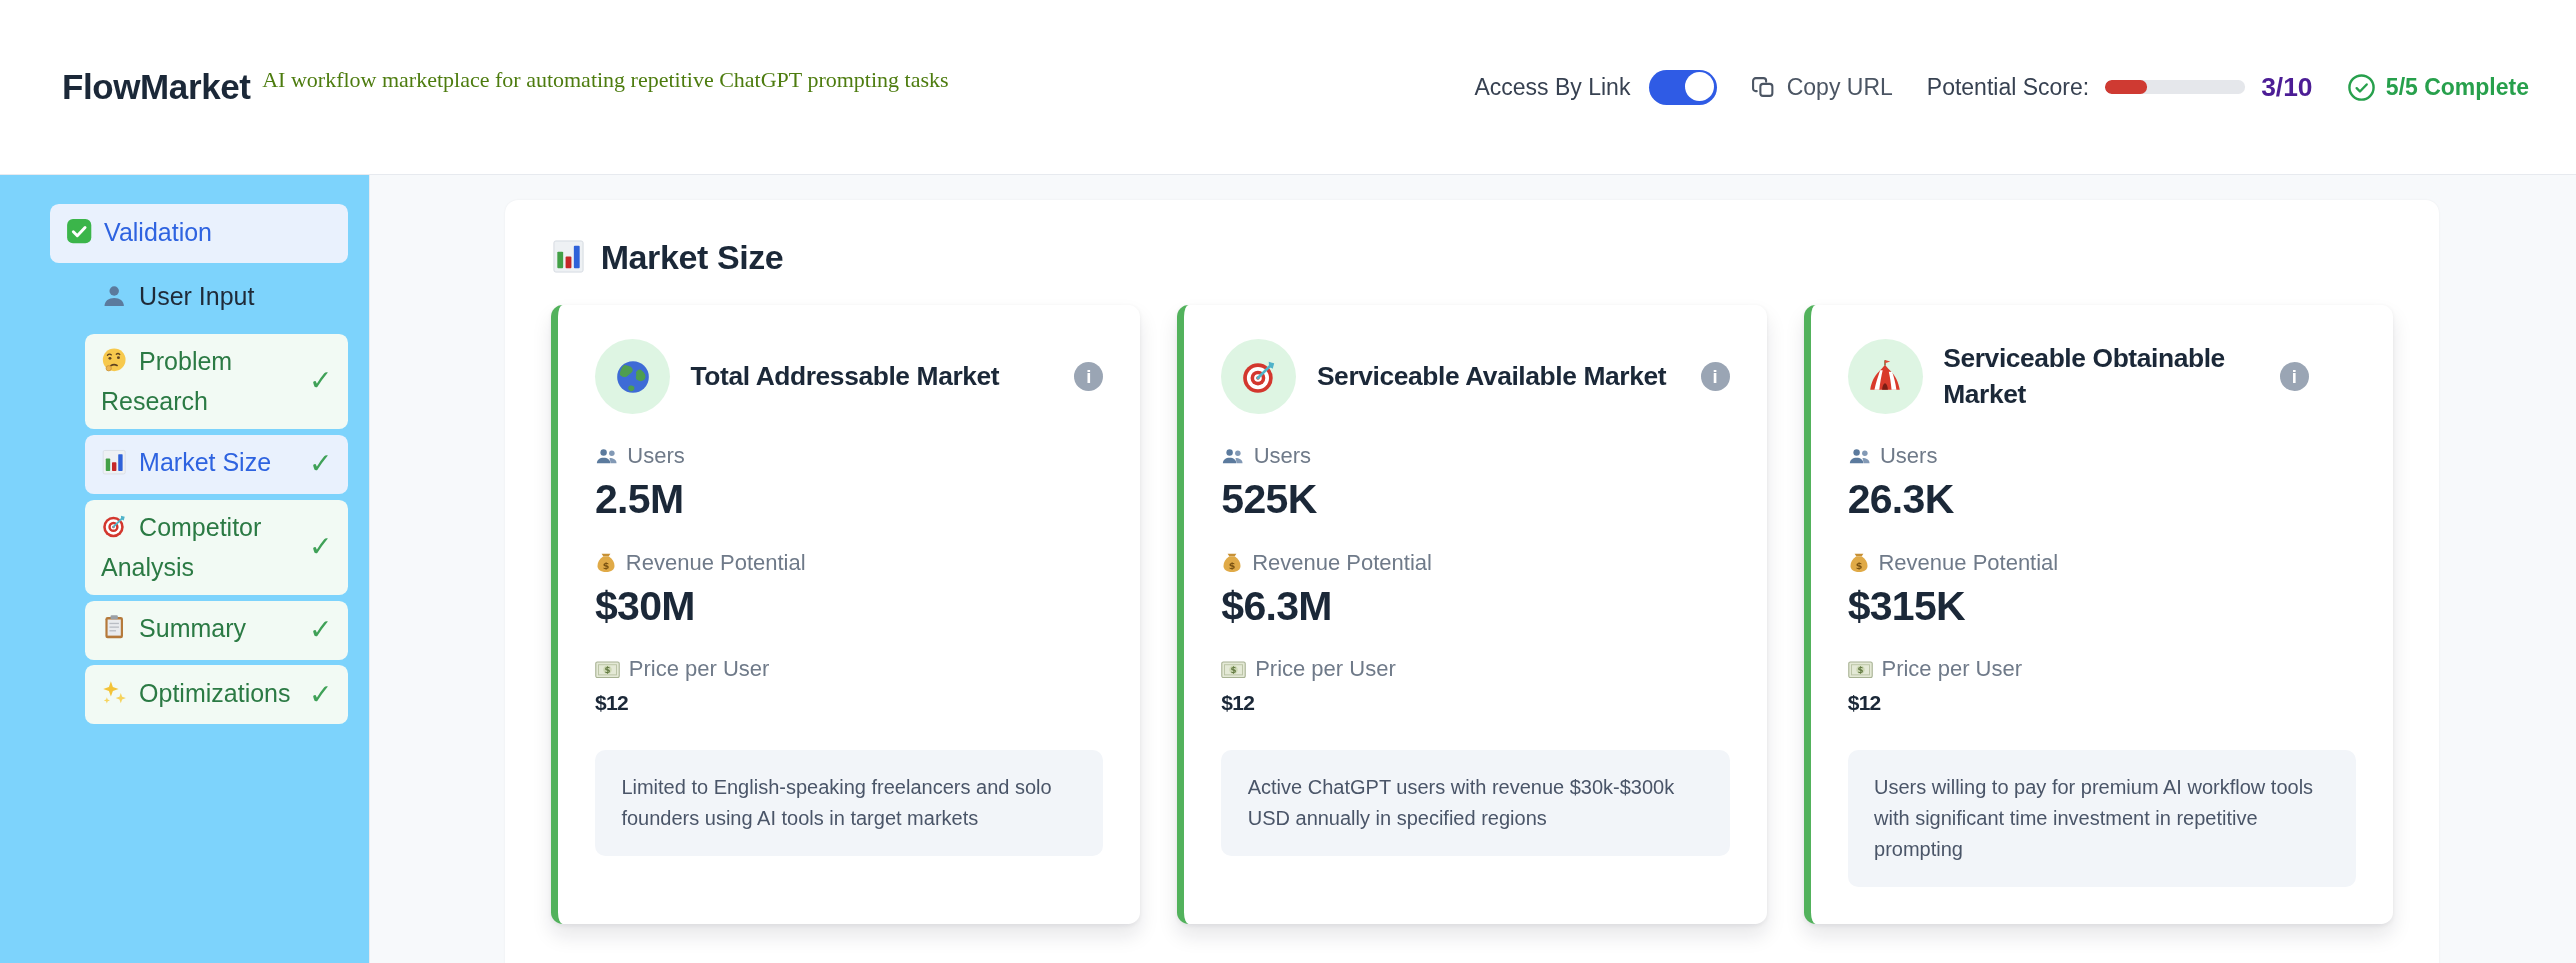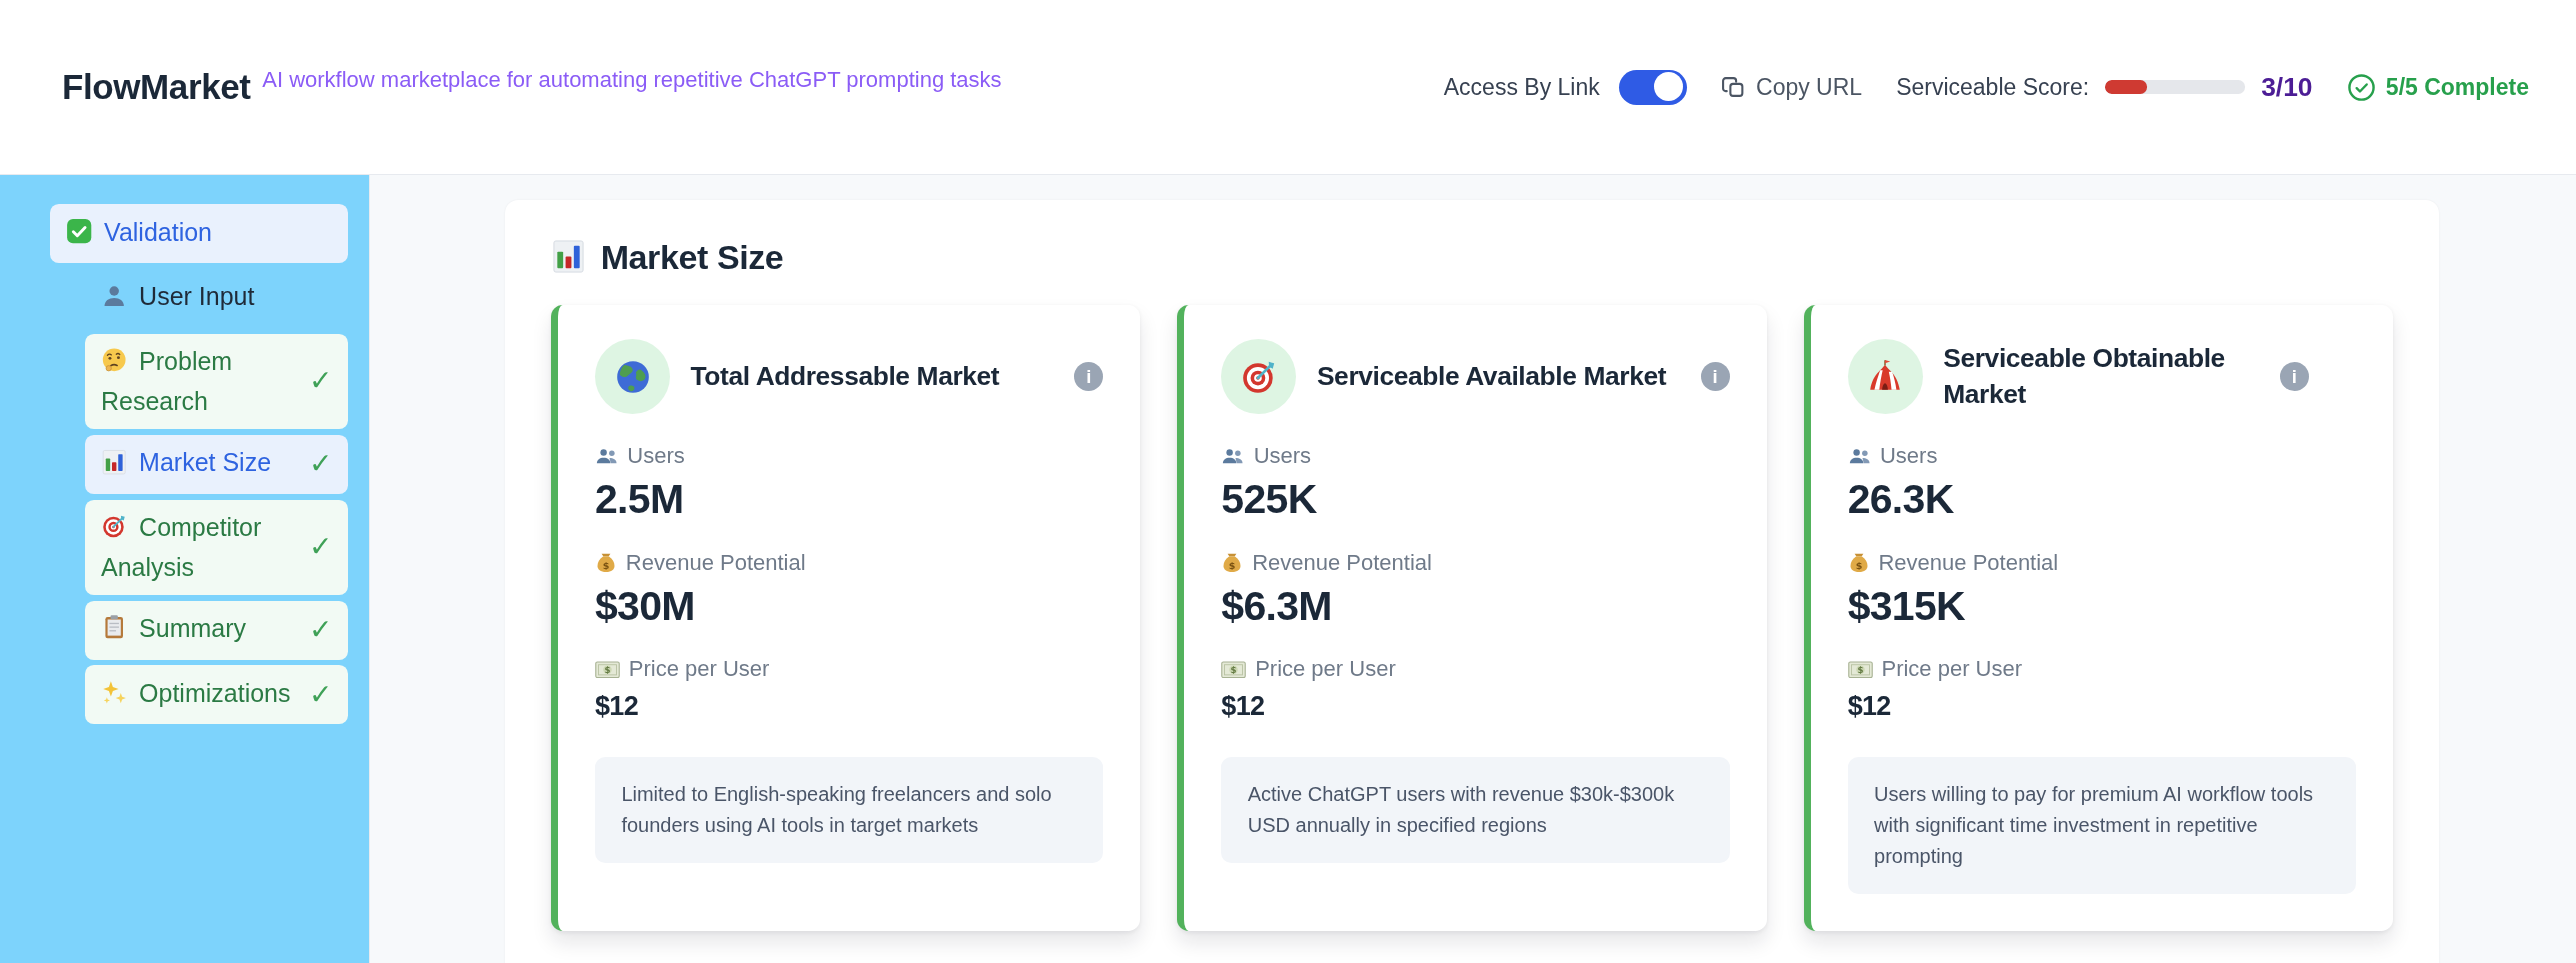--- a/index.html
+++ b/index.html
@@ -13,21 +13,21 @@
 
   
   .header {
     height:175px; background:#ffffff;
     border-bottom:1.5px solid #e7eaef;
     display:flex; align-items:center; justify-content:space-between;
     padding:0 47px 0 62px; flex:0 0 auto;
   }
   .title-block { display:flex; flex-direction:row; gap:11.7px; }
   .app-title { font-size:35px; font-weight:700; color:#1b2838; letter-spacing:-0.4px; }
-  .app-subtitle { font-size:22px; color:#8b5cf6; }
+  .app-subtitle { font-size:22px; color:#4d7c0f;font-family:Liberation Serif, serif; }
 
   .header-right { display:flex; align-items:center; gap:34px; }
   .hgroup { display:flex; align-items:center; }
   .access-label { font-size:23px; color:#374151; margin-right:19px; }
   .toggle {
     width:68px; height:35px; border-radius:17.6px; background:#2f5be5;
     position:relative; cursor:pointer; flex:0 0 auto;
   }
   .toggle .knob {
     position:absolute; top:2.9px; right:3.7px; width:29px; height:29px;
@@ -109,21 +109,21 @@
   .info-badge {
     width:29px; height:29px; border-radius:50%; background:#9aa5b4;
     color:#ffffff; display:flex; align-items:center; justify-content:center;
     font-size:18.4px; font-weight:700; font-style:normal; flex:0 0 auto; cursor:pointer;
   }
   .info-badge::after { content:"i"; }
 
   .metric-label { display:flex; align-items:center; gap:8.8px; font-size:22px; color:#6f7a89; }
   .metric-label svg { flex:0 0 auto; }
   .metric-value { font-size:41px; font-weight:800; color:#1b2838; margin:7.3px 0 26.4px; letter-spacing:-0.7px; }
-  .metric-value.small { font-size:27px; font-weight:700; margin:8.8px 0 0; }
+  .metric-value.small { font-size:21px; font-weight:700; margin:8.8px 0 0; }
 
   .card-note {
     margin-top:35px; background:#f2f5f9; border-radius:10.3px;
     padding:22px 26.4px; font-size:20px; line-height:1.55; color:#4a5568;
   }
 </style>
 </head>
 <body>
 
 <div class="header">
@@ -139,21 +139,21 @@
         </div>
     </div>
     <div class="hgroup copy-btn">
       <svg viewBox="0 0 24 24" fill="none" stroke="#4b5563" stroke-width="2" stroke-linecap="round" stroke-linejoin="round">
         <rect x="9" y="8.5" width="11.5" height="11.5" rx="2.5"></rect>
         <path d="M5.5 15.5h-1A2.5 2.5 0 0 1 2 13V5.5A2.5 2.5 0 0 1 4.5 3H12a2.5 2.5 0 0 1 2.5 2.5v1"></path>
       </svg>
       <span class="copy-label">Copy URL</span>
     </div>
     <div class="hgroup score-group">
-      <span class="score-label">Serviceable Score:</span>
+      <span class="score-label">Potential Score:</span>
       <div class="score-bar">
         <div class="score-fill" style="width: 30%;"></div>
       </div>
       <span class="score-value">3/10</span>
     </div>
     <div class="hgroup complete-group">
       <svg viewBox="0 0 24 24" fill="none" stroke="#27a04c" stroke-width="2">
         <circle cx="12" cy="12" r="10"></circle>
         <path d="M8 12.6l2.7 2.7 5.6-5.8" stroke-linecap="round" stroke-linejoin="round"></path>
       </svg>

